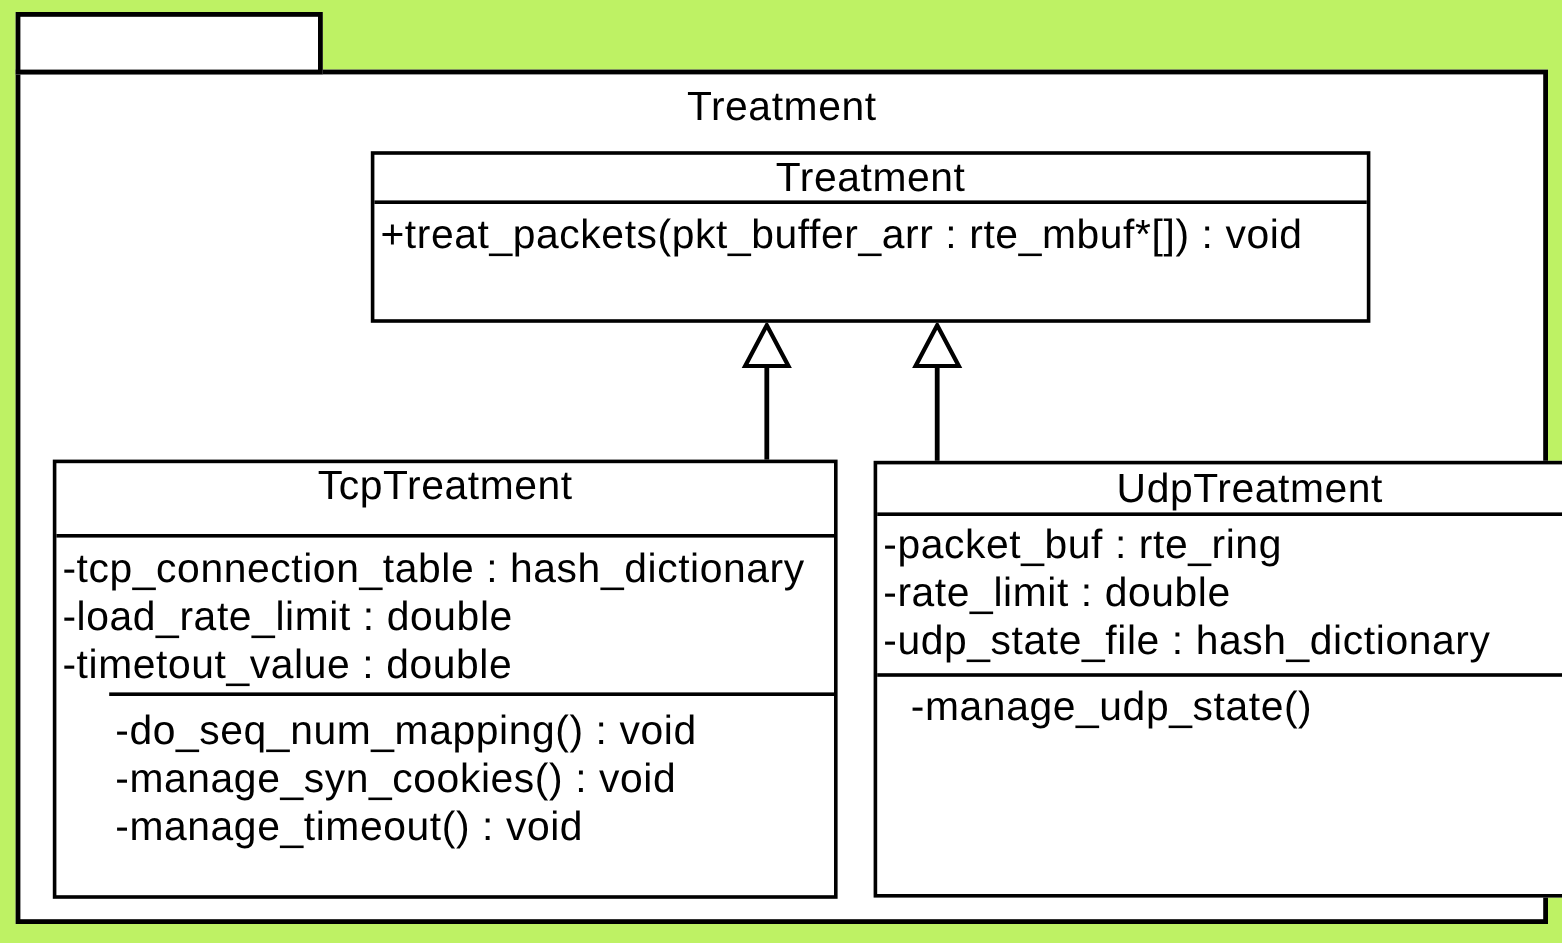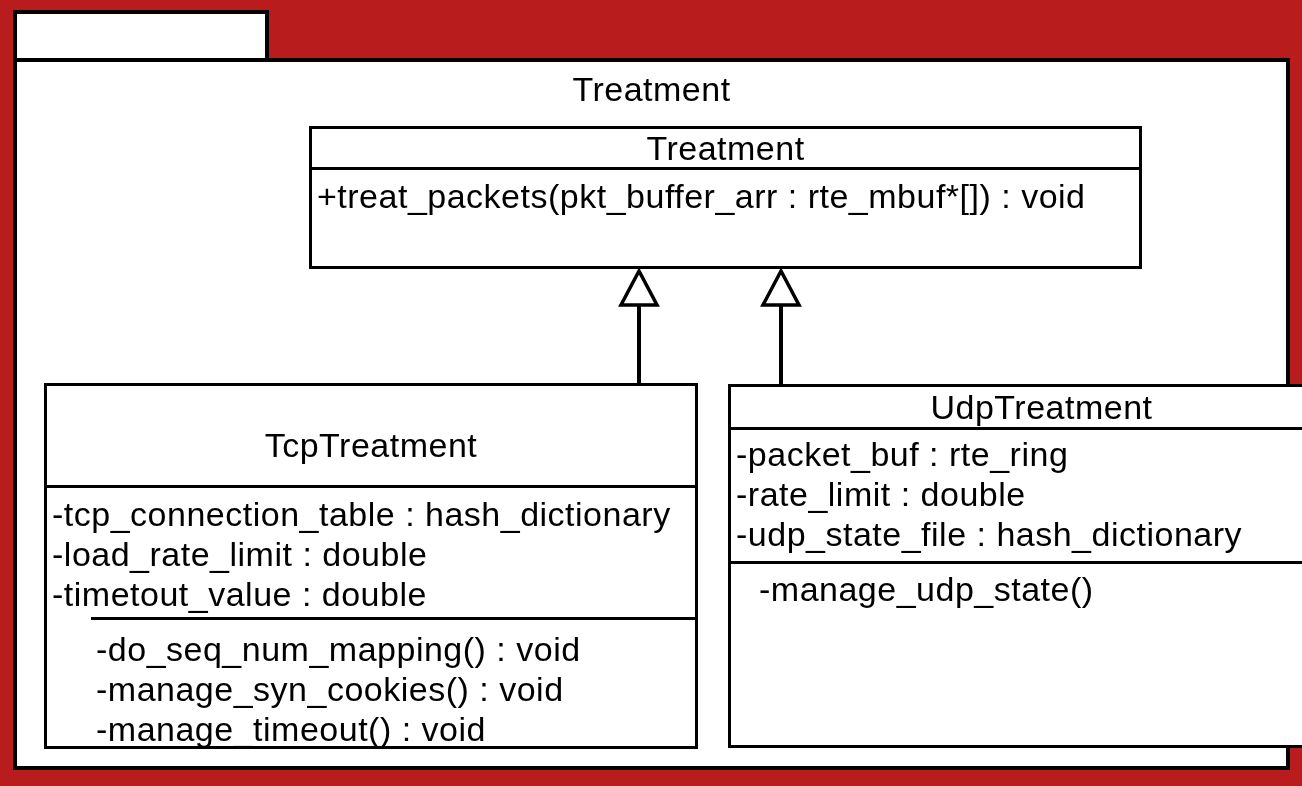--- a/index.html
+++ b/index.html
@@ -4,21 +4,21 @@
 <style>
   html, body {
     margin: 0;
     padding: 0;
     background: #ffffff;
   }
   .canvas {
     position: relative;
     width: 1302px;
     height: 786px;
-    background: #b91c1c;
+    background: #bef264;
     font-family: "Liberation Sans", sans-serif;
     color: #000000;
     overflow: hidden;
   }
   .pkg-tab {
     position: absolute;
     left: 13px;
     top: 10px;
     width: 256px;
     height: 52px;
@@ -113,21 +113,21 @@
   </svg>
 
   <div class="uml-class" style="left:309px; top:126px; width:833px; height:143px;">
     <div class="uml-title" style="height:38px;">Treatment</div>
     <div class="uml-compartment grow" style="padding-top:6px;">
       <div class="uml-member">+treat_packets(pkt_buffer_arr : rte_mbuf*[]) : void</div>
     </div>
   </div>
 
   <div class="uml-class" style="left:44px; top:383px; width:654px; height:366px;">
-    <div class="uml-title" style="height:39px;margin-top:40px;">TcpTreatment</div>
+    <div class="uml-title" style="height:39px;">TcpTreatment</div>
     <div class="uml-compartment" style="height:132px; padding-top:6px;margin-top:20px;">
       <div class="uml-member">-tcp_connection_table : hash_dictionary</div>
       <div class="uml-member">-load_rate_limit : double</div>
       <div class="uml-member">-timetout_value : double</div>
     </div>
     <div class="uml-compartment grow" style="padding-top:9px;margin-left:44px;">
       <div class="uml-member">-do_seq_num_mapping() : void</div>
       <div class="uml-member">-manage_syn_cookies() : void</div>
       <div class="uml-member">-manage_timeout() : void</div>
     </div>

